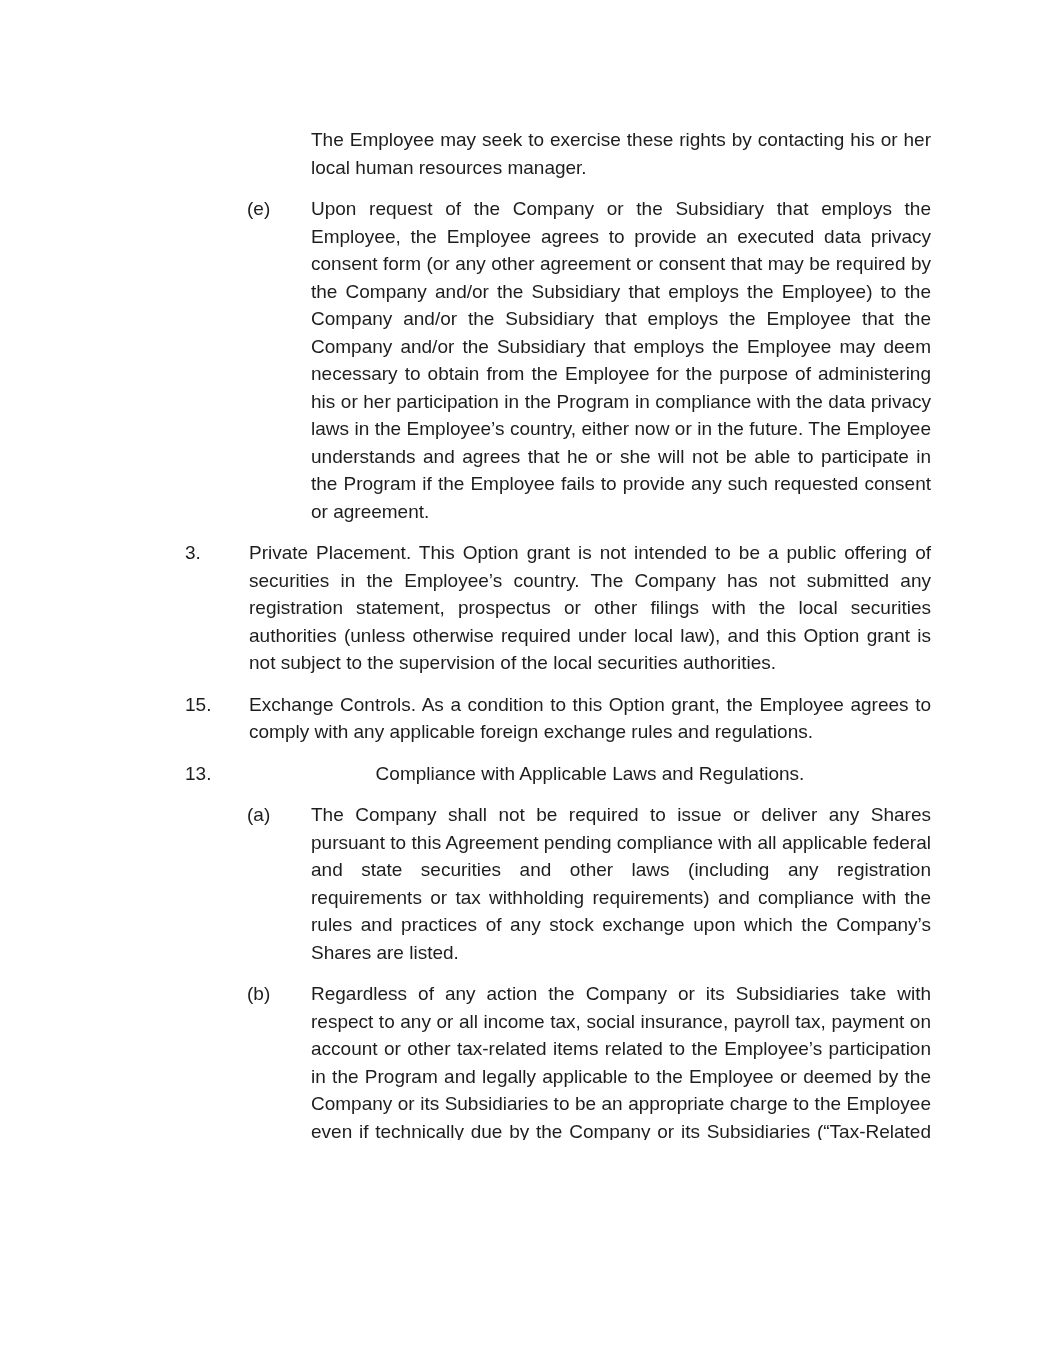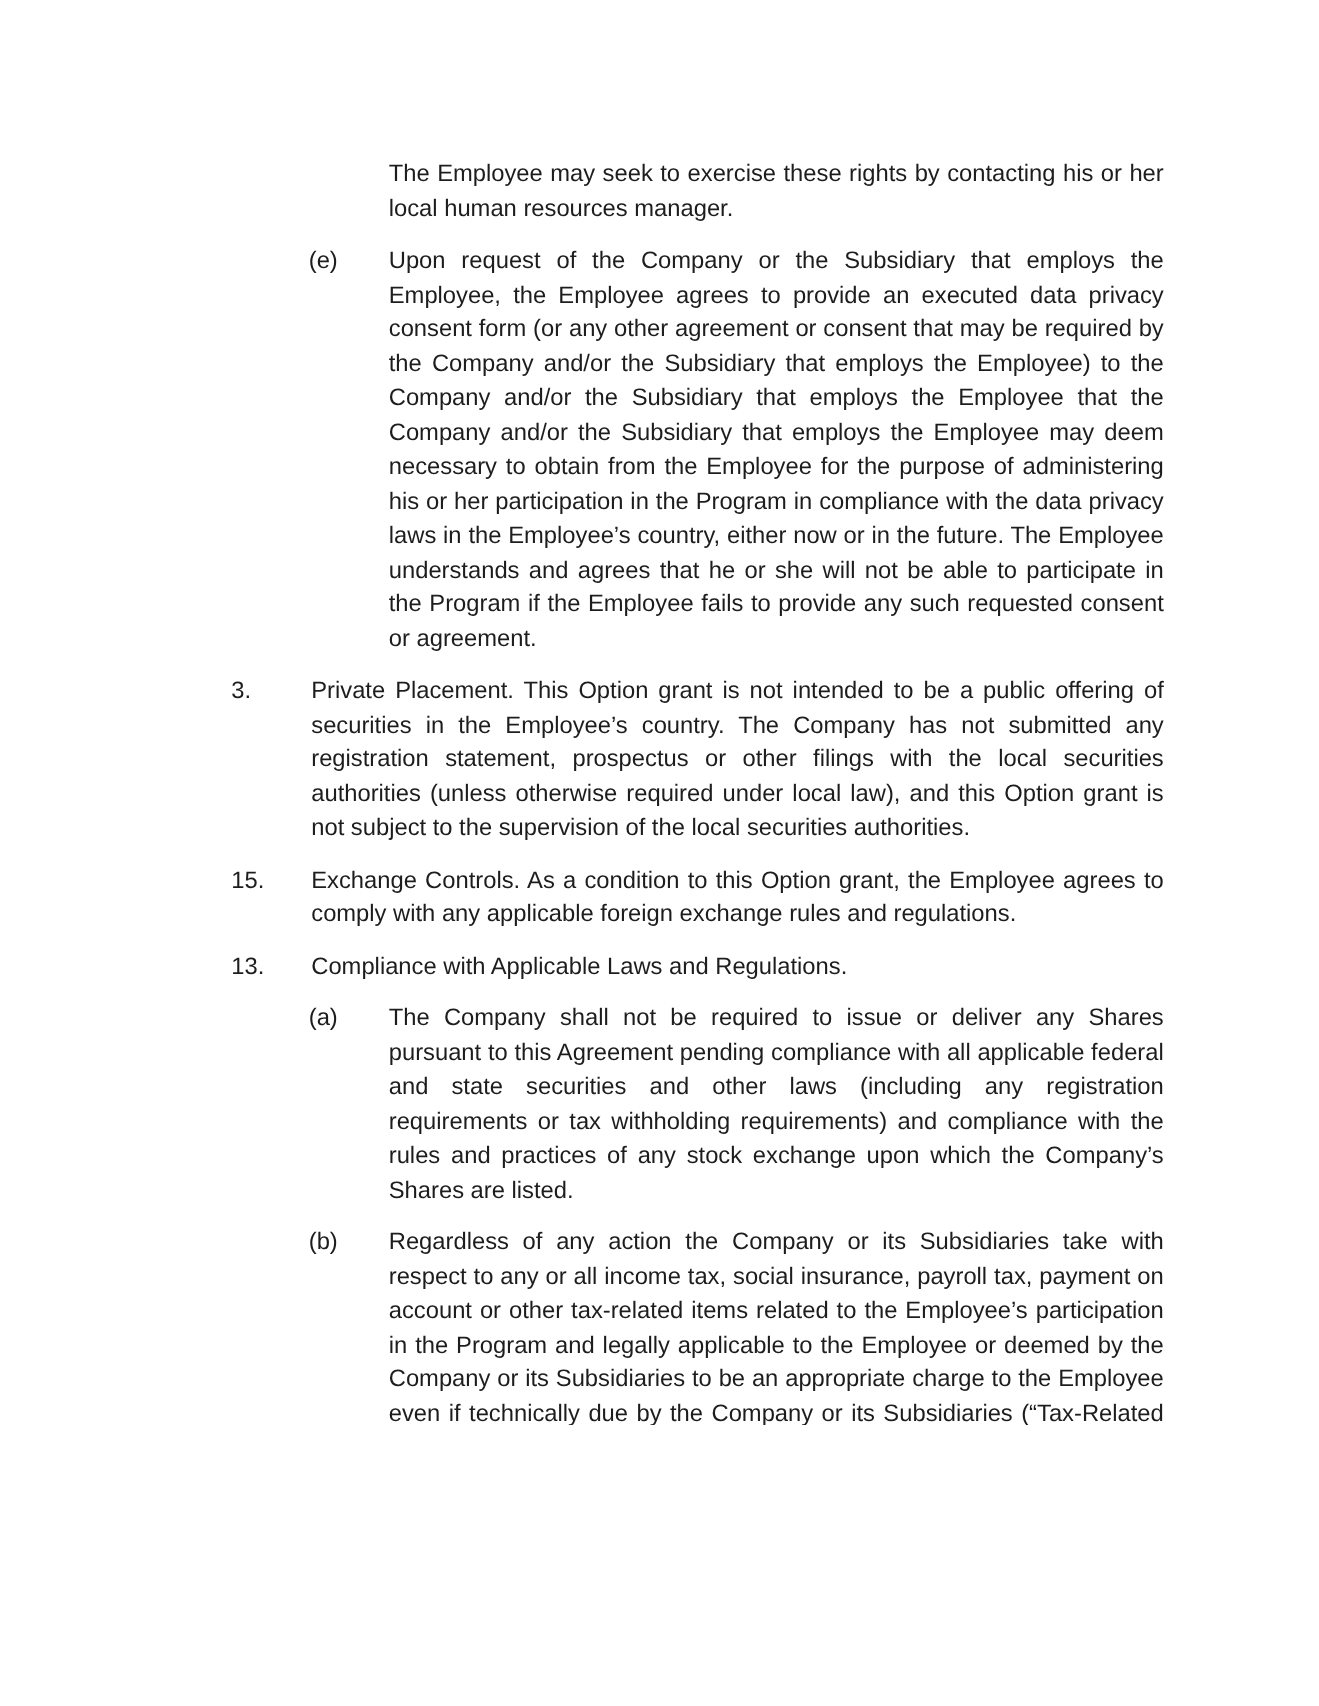--- a/index.html
+++ b/index.html
@@ -40,21 +40,21 @@
     text-align: justify;
   }
   .para.numbered .text {
     margin-left: 64px;
   }
   .para.lettered .text,
   .para.continuation .text {
     margin-left: 126px;
   }
   .para.heading .text {
-    text-align: left;
+    text-align: center;
   }
   .footer {
     position: absolute;
     left: 122px;
     top: 1286px;
     font-size: 10px;
     line-height: 18px;
     color: #222222;
     text-align: left;
   }

